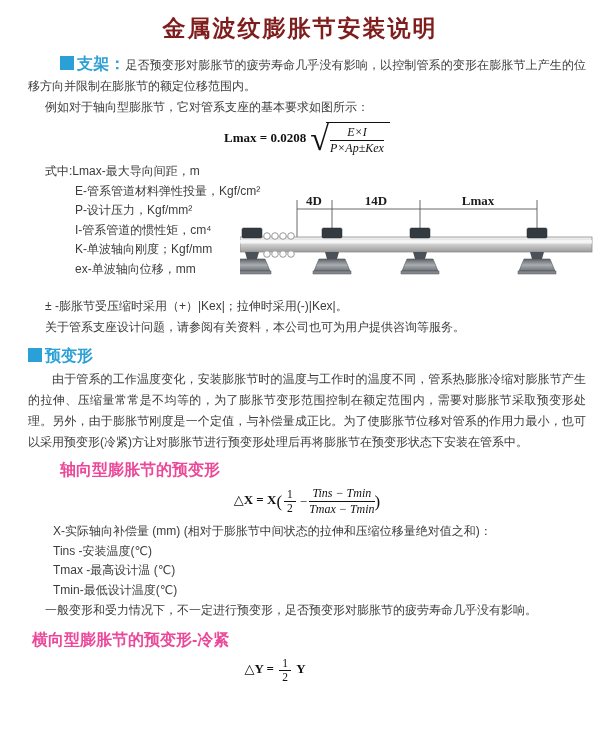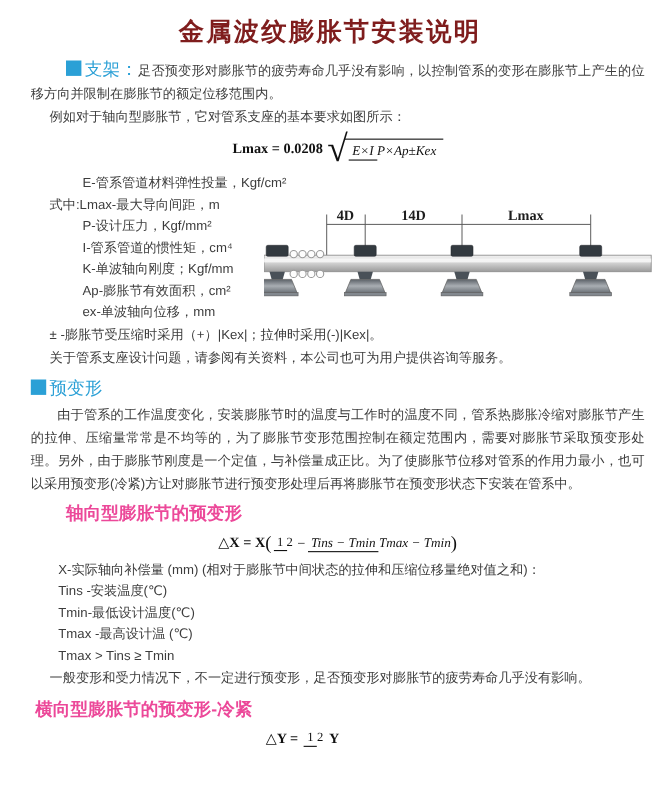--- a/index.html
+++ b/index.html
@@ -10,42 +10,42 @@
   }
   .page{position:relative;width:600px;height:737px;background:#fff;}
   .title{
     margin:13px 0 9px 0;text-align:center;
     font-size:23px;font-weight:bold;color:#7f1d1d;letter-spacing:2px;
   }
   .content{margin:0 14px 0 28px;font-size:12px;line-height:21px;}
   .just{text-align:justify;}
   p{margin:0;}
   
-  .sec-head{color:#2ba0d6;font-size:16px;font-weight:normal;white-space:nowrap;}
+  .sec-head{color:#2ba0d6;font-size:16px;font-weight:bold;white-space:nowrap;}
   .sec-head-block{margin:7px 0 2px 0;line-height:22px;}
   .blue-sq{display:inline-block;width:14px;height:14px;background:#2ba0d6;margin-right:3px;vertical-align:-1px;}
   .sub-head{color:#ec4899;font-size:16px;font-weight:bold;margin:6px 0 4px 0;line-height:22px;}
   .sub-head.axial{margin-left:32px;}
   .sub-head.lateral{margin-left:4px;margin-top:8px;}
   
   .p-first{text-indent:32px;}
   .p-ind{text-indent:17px;}
   .p-ind2{text-indent:24px;}
   
   .formula{
     text-align:center;font-family:"Liberation Serif","DejaVu Serif",serif;
     color:#111;font-size:13px;line-height:normal;margin:5px 0 5px 0;
   }
   .formula-lmax{margin:4px 0 6px 0;}
   .formula-dy{position:relative;left:-32px;margin:6px 0 8px 0;}
   .f-bold{font-weight:bold;}
   .f-it{font-style:italic;}
   .sqrt{font-size:34px;font-weight:400;vertical-align:middle;line-height:30px;display:inline-block;margin:0 -3px 0 4px;}
   .radicand{display:inline-block;border-top:1.6px solid #111;vertical-align:middle;padding:2px 6px 0 4px;}
-  .frac{display:inline-flex;flex-direction:row;vertical-align:middle;font-size:12px;line-height:15px;}
+  .frac{display:inline-flex;flex-direction:column;vertical-align:middle;font-size:12px;line-height:15px;}
   .frac .num{border-bottom:1px solid #111;padding:0 3px;}
   .frac.sm{font-size:11.5px;line-height:13px;margin:0 2px;}
   .paren{font-size:17px;vertical-align:middle;}
   .op{vertical-align:middle;margin:0 2px;}
   
   .defs-wrap{position:relative;min-height:134px;margin-top:1px;}
   .def-line{line-height:19.5px;white-space:nowrap;}
   .def-first{padding-left:17px;}
   .def-sub{padding-left:47px;}
   .diagram{position:absolute;left:212px;top:30px;}
@@ -68,26 +68,25 @@
 
     <div class="formula formula-lmax">
       <span class="f-bold">Lmax = 0.0208</span><span class="sqrt">√</span><span class="radicand"><span class="frac">
             <span class="num f-it">E×I</span>
             <span class="f-it">P×Ap±Kex</span>
           </span></span>
     </div>
 
     <div class="defs-wrap">
       <div class="defs">
+        <div class="def-line def-first">式中:Lmax-最大导向间距，m</div>
         <div class="def-line def-sub">E-管系管道材料弹性投量，Kgf/cm²</div>
-        <div class="def-line def-first">式中:Lmax-最大导向间距，m</div>
         <div class="def-line def-sub">P-设计压力，Kgf/mm²</div>
         <div class="def-line def-sub">I-管系管道的惯性矩，cm⁴</div>
         <div class="def-line def-sub">K-单波轴向刚度；Kgf/mm</div>
-        <div class="def-line def-sub">Ap-膨胀节有效面积，cm²</div>
         <div class="def-line def-sub">ex-单波轴向位移，mm</div>
       </div>
 
       <svg class="diagram" width="360" height="100" viewBox="0 0 360 100">
         <defs>
           <linearGradient id="pipeGrad" x1="0" y1="0" x2="0" y2="1">
             <stop offset="0" stop-color="#f2f2f2"></stop>
             <stop offset="0.45" stop-color="#d4d4d4"></stop>
             <stop offset="1" stop-color="#9b9b9b"></stop>
           </linearGradient>
@@ -164,23 +163,22 @@
           <span class="num">1</span>
           <span>2</span>
         </span><span class="op">−</span><span class="frac">
           <span class="num f-it">Tins − Tmin</span>
           <span class="f-it">Tmax − Tmin</span>
         </span><span class="paren">)</span>
     </div>
 
     <div class="ax-item">X-实际轴向补偿量 (mm) (相对于膨胀节中间状态的拉伸和压缩位移量绝对值之和)：</div>
     <div class="ax-item">Tins -安装温度(℃)</div>
+    <div class="ax-item">Tmax -最高设计温 (℃)</div>
     <div class="ax-item">Tmin-最低设计温度(℃)</div>
-    <div class="ax-item">Tmax -最高设计温 (℃)</div>
-    <div class="ax-item">Tmax &gt; Tins ≥ Tmin</div>
     <p class="p-ind">一般变形和受力情况下，不一定进行预变形，足否预变形对膨胀节的疲劳寿命几乎没有影响。</p>
 
     <h3 class="sub-head lateral">横向型膨胀节的预变形-冷紧</h3>
 
     <div class="formula formula-dy">
       <span class="f-bold">△Y =</span>
       <span class="frac sm">
           <span class="num">1</span>
           <span>2</span>
         </span>

